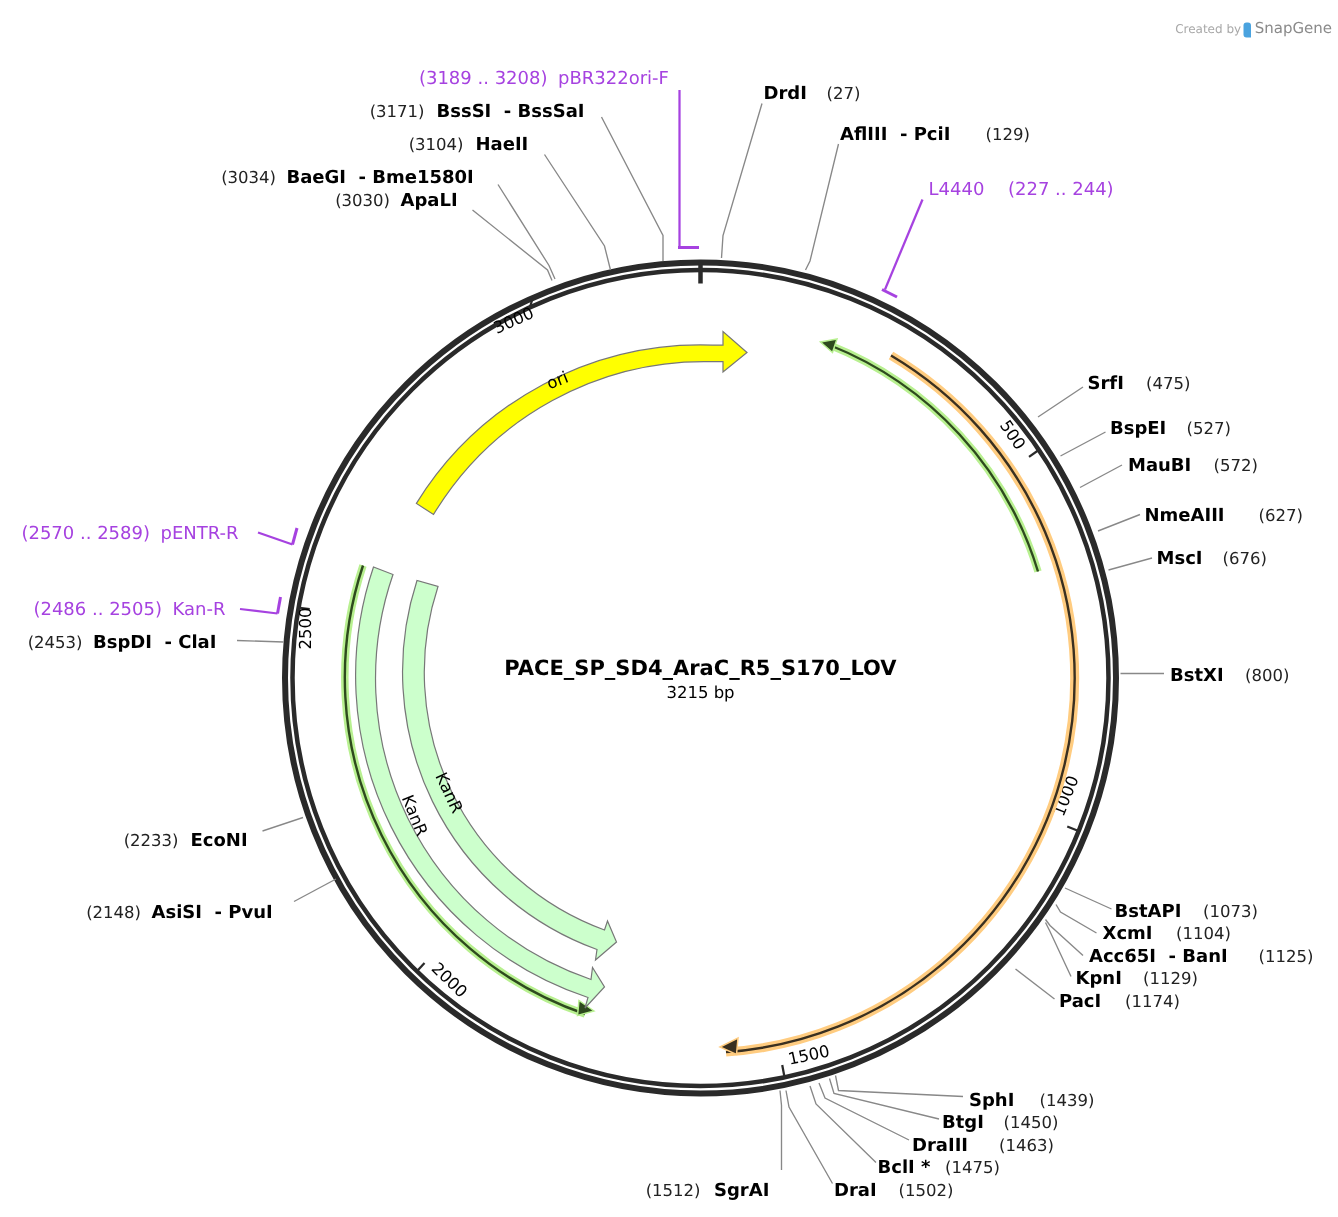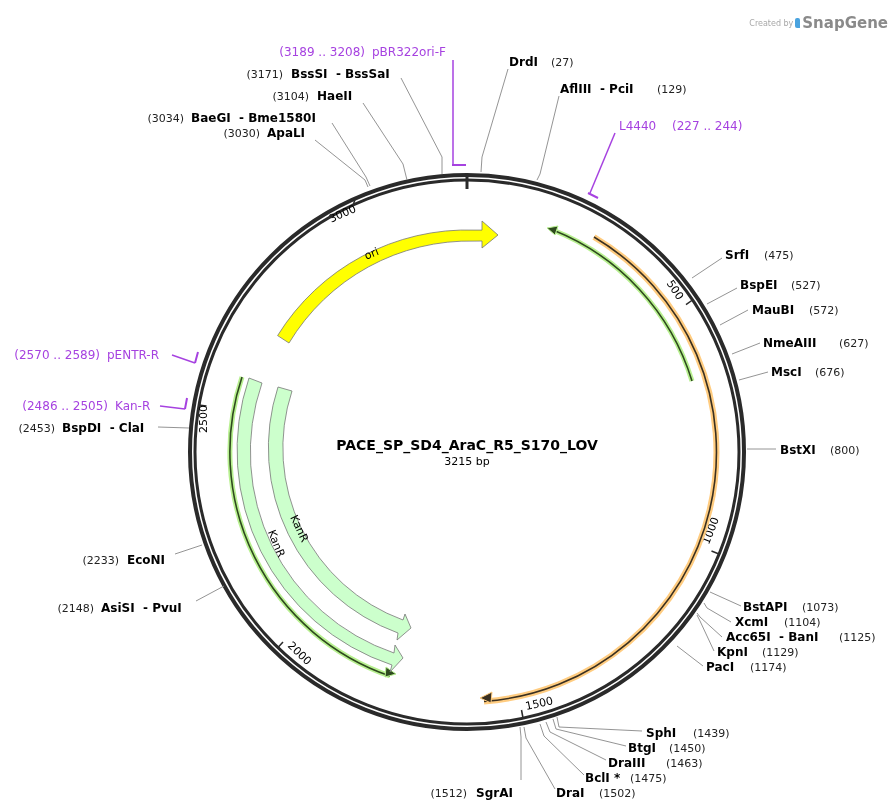--- a/index.html
+++ b/index.html
@@ -1,19 +1,19 @@
 <!DOCTYPE html>
 <html><head>
   <meta charset="utf-8">
   <style>
     html, body { margin:0; padding:0; background:#ffffff; }
     body { width:892px; height:811px; position:relative; overflow:hidden; font-family:"DejaVu Sans", sans-serif; }
     #map { position:absolute; left:0; top:0; }
     .credit { position:absolute; right:4px; top:2px; font-size:8px; color:#a8a8a8; font-family:"DejaVu Sans", sans-serif; display:flex; align-items:center; gap:2px;margin-top:12px; }
-    .credit .brand { font-size:15px; color:#8a8a8a;font-weight:bold; }
+    .credit .brand { font-size:10px; color:#8a8a8a; }
     .credit .logo { display:inline-block; width:5px; height:10px; background:#4aa3df; border-radius:2px 2px 0 2px; }
     svg text { font-family:"DejaVu Sans", sans-serif; }
     .enz-name { font-weight:bold; font-size:12px; fill:#000; }
     .enz-pos { font-size:11px; fill:#222; }
     .primer-text { font-size:12px; fill:#a642e0; }
     .tick-label { font-size:11px; fill:#000; }
     .title { font-weight:bold; font-size:14px; fill:#000; }
     .subtitle { font-size:11px; fill:#000; }
     .feat-label { font-size:11px; fill:#000; }
   </style>

